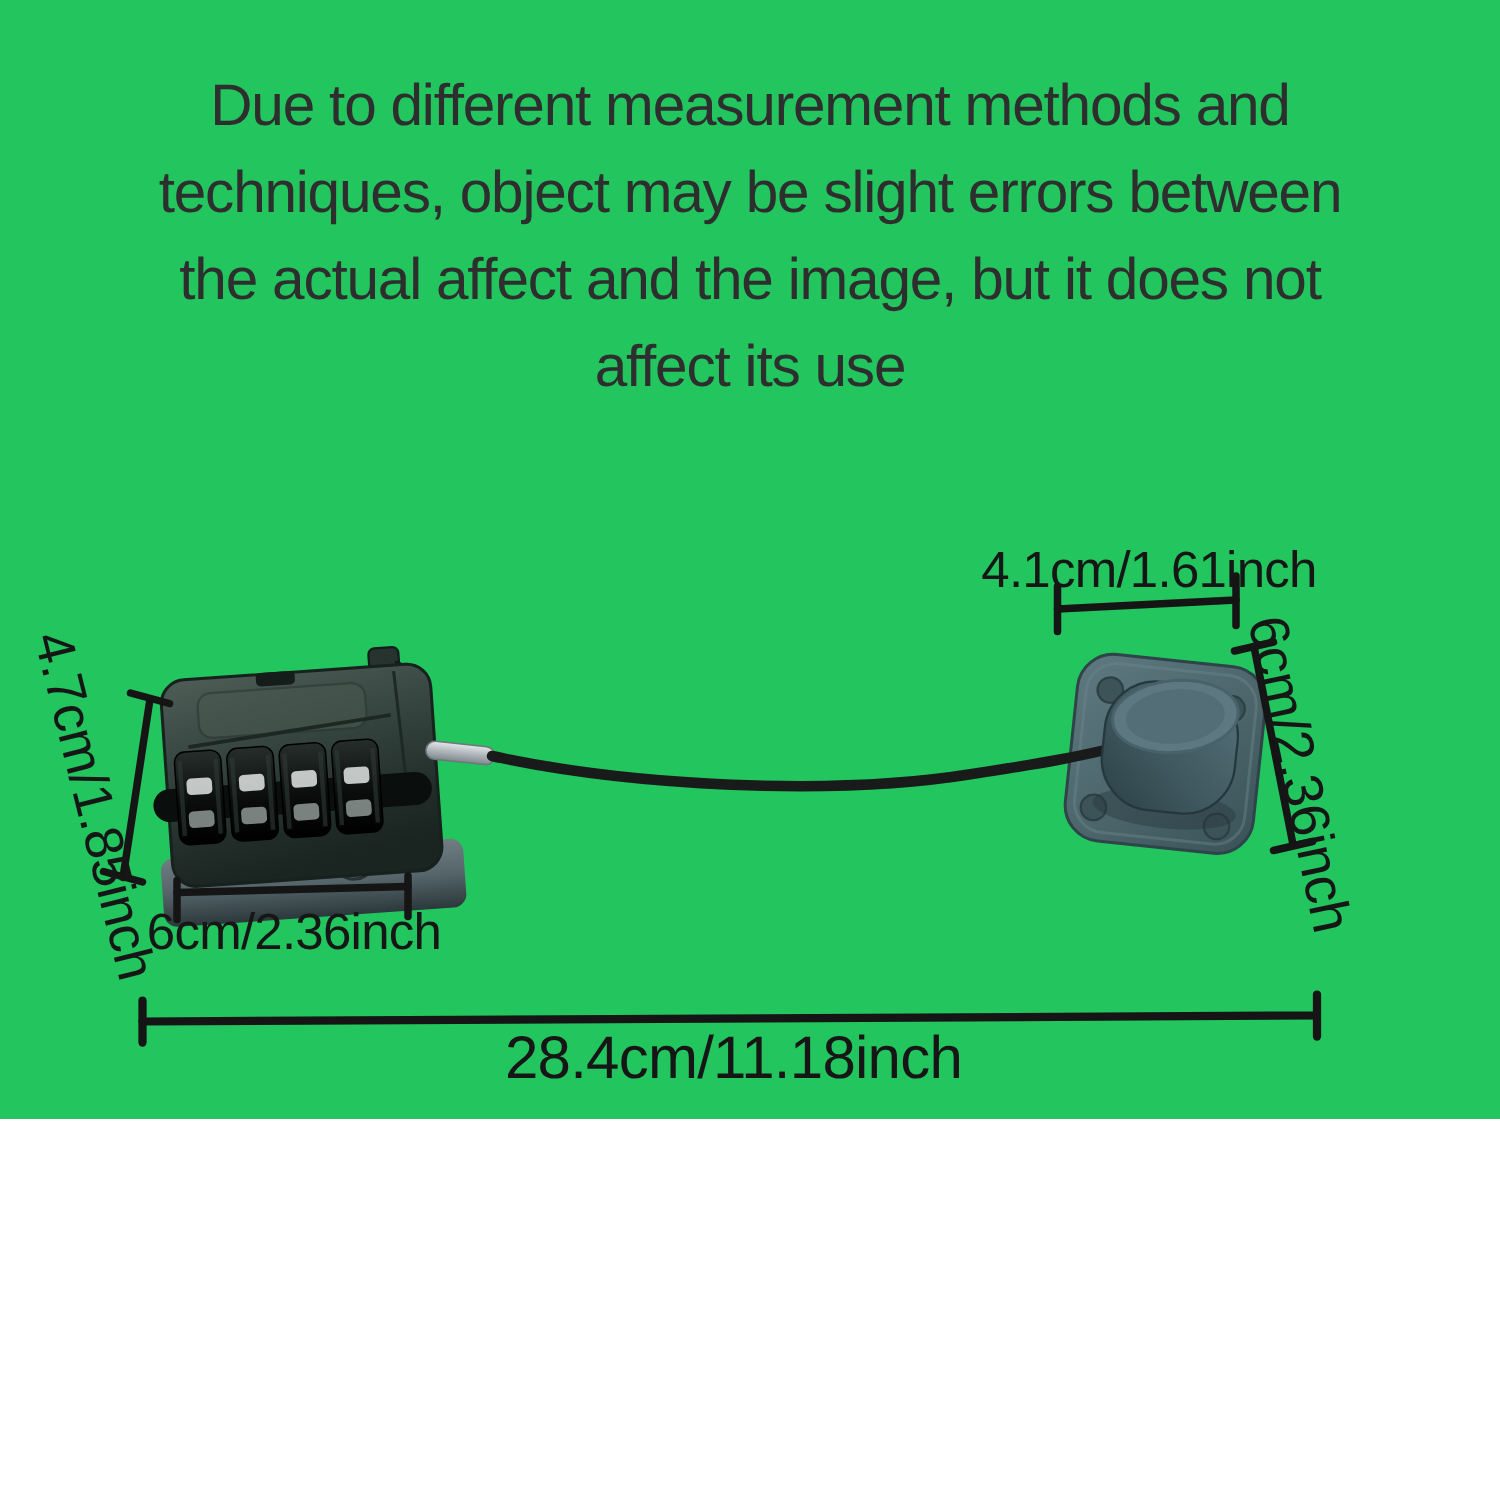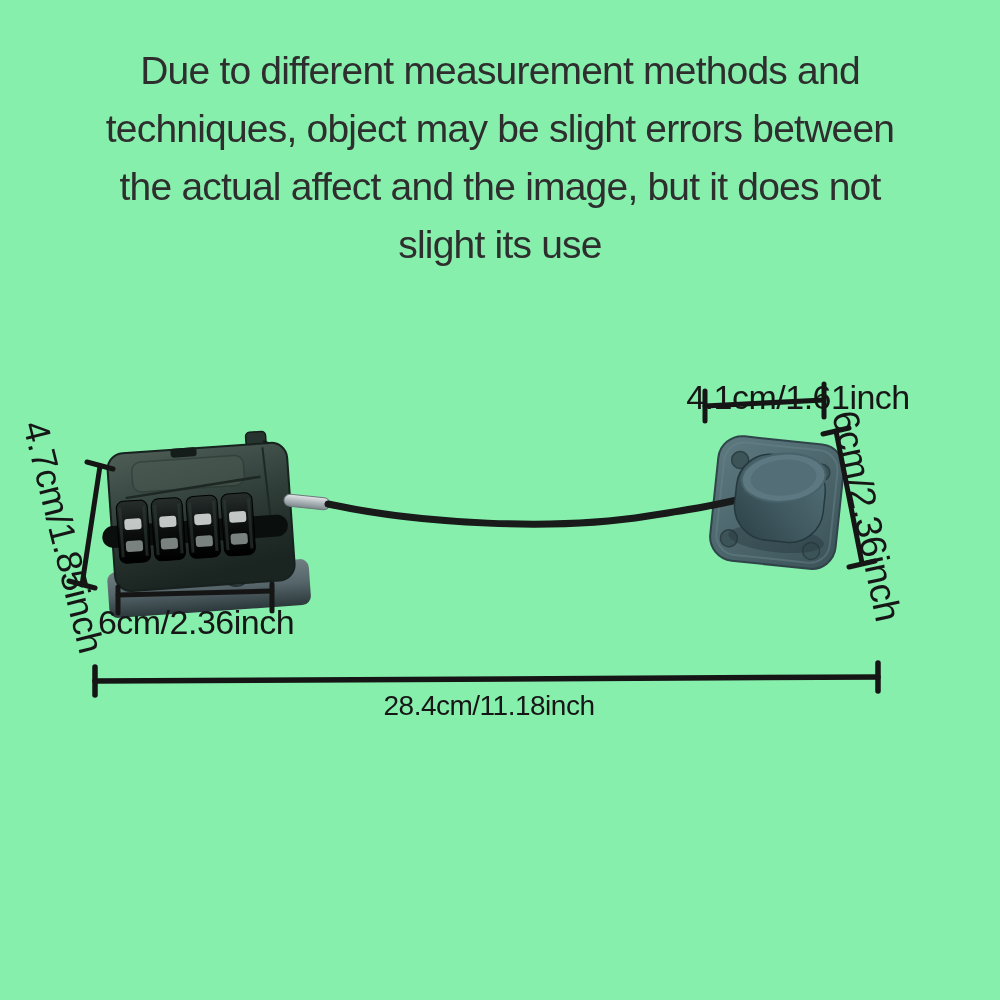--- a/index.html
+++ b/index.html
@@ -1,19 +1,19 @@
 <!DOCTYPE html>
 <html><head>
 <meta charset="utf-8">
 <style>
   html,body{margin:0;padding:0;}
   .stage{
     position:relative;
-    width:1000px;height:1000px;
-    background:#86efac;
+    width:1000px;height:746px;
+    background:#22c55e;
     overflow:hidden;
     font-family:"Liberation Sans", sans-serif;
   }
   .heading{
     position:absolute;
     left:0; top:42px; width:1000px;
     text-align:center;
     color:#2e2e2e;
     font-size:39px;
     letter-spacing:-0.8px;
@@ -27,41 +27,41 @@
     letter-spacing:-0.5px;
     white-space:nowrap;
     transform:translate(-50%,-50%);
   }
   .dim-label.rot-left{
     left:63px; top:537px;
     font-size:36px;
     transform:translate(-50%,-50%) rotate(76deg);
   }
   .dim-label.lock-width{ left:196px; top:622px; }
-  .dim-label.plate-width{ left:766px; top:397px;margin-left:32px; }
+  .dim-label.plate-width{ left:766px; top:381px; }
   .dim-label.rot-right{
     left:866px; top:516px;
     font-size:37px;
     transform:translate(-50%,-50%) rotate(78deg);
   }
-  .dim-label.total{ left:489px; top:706px; font-size:28px; }
+  .dim-label.total{ left:489px; top:706px; font-size:40px; }
   .diagram{
     position:absolute; left:0; top:340px;
   }
 </style>
 </head>
 <body>
 
 <div class="stage">
 
   <div class="heading">
     <div>Due to different measurement methods and</div>
     <div>techniques, object may be slight errors between</div>
     <div>the actual affect and the image, but it does not</div>
-    <div>slight its use</div>
+    <div>affect its use</div>
   </div>
 
   <svg class="diagram" width="1000" height="410" viewBox="0 340 1000 410">
     <defs>
       <linearGradient id="gBody" x1="0" y1="0" x2="0.25" y2="1">
         <stop offset="0" stop-color="#4e5d56"></stop>
         <stop offset="0.45" stop-color="#33423d"></stop>
         <stop offset="0.8" stop-color="#222d29"></stop>
         <stop offset="1" stop-color="#1a2421"></stop>
       </linearGradient>

